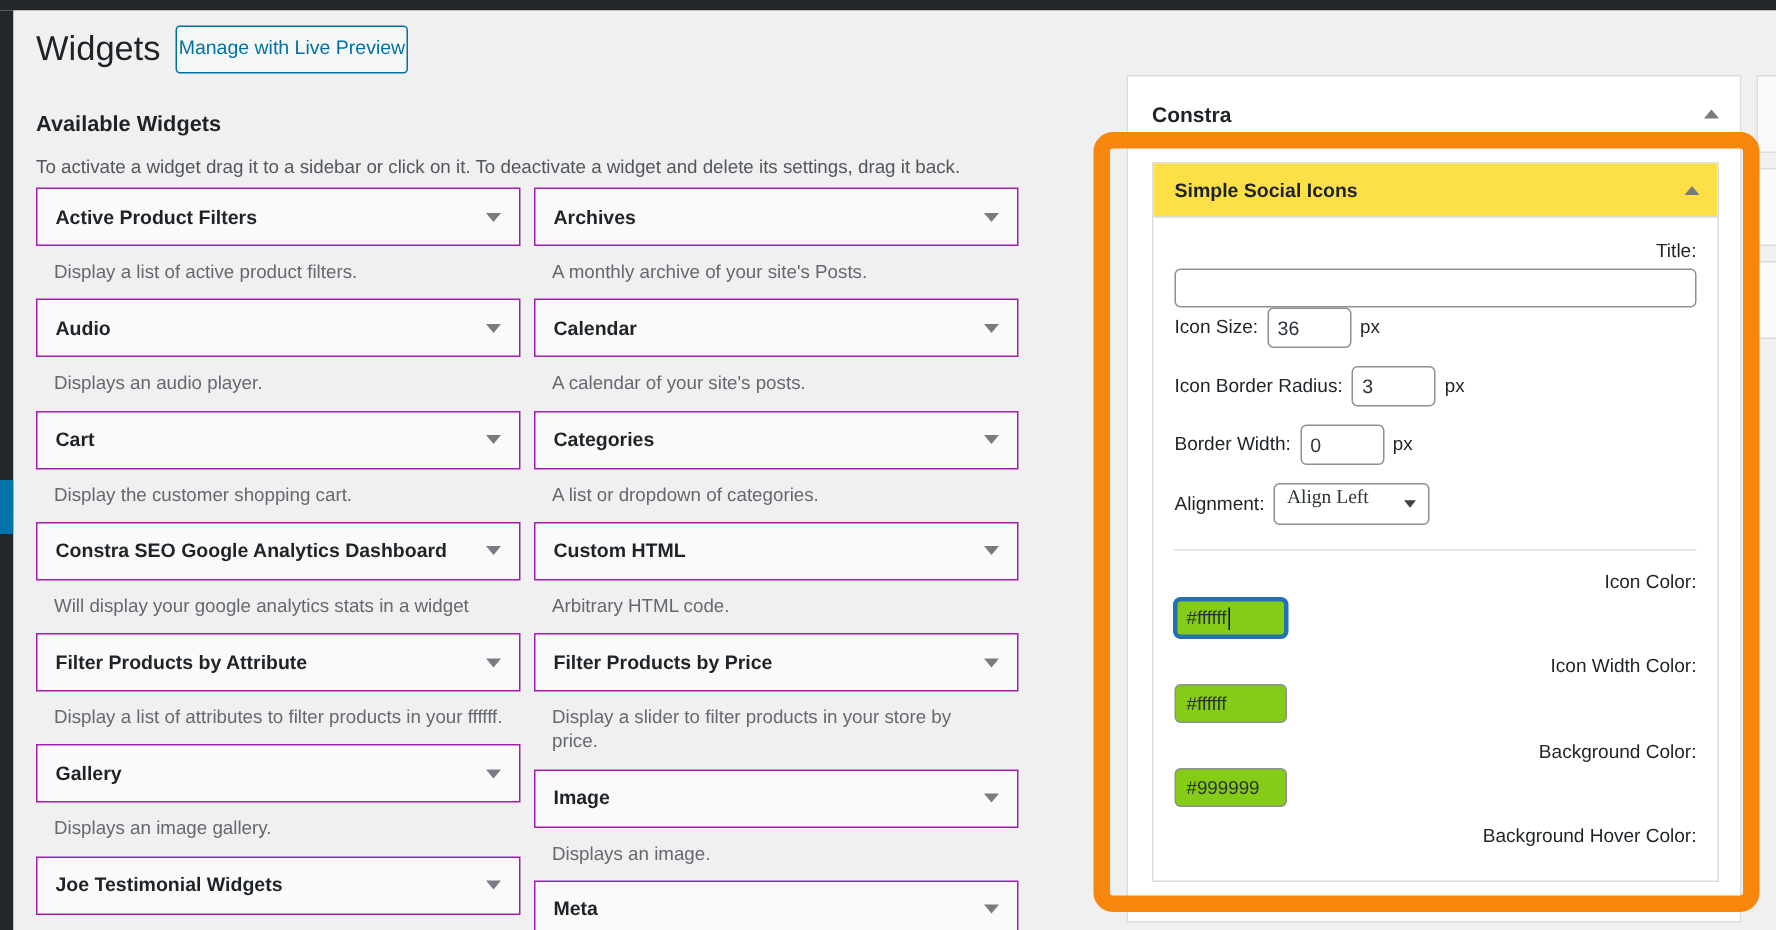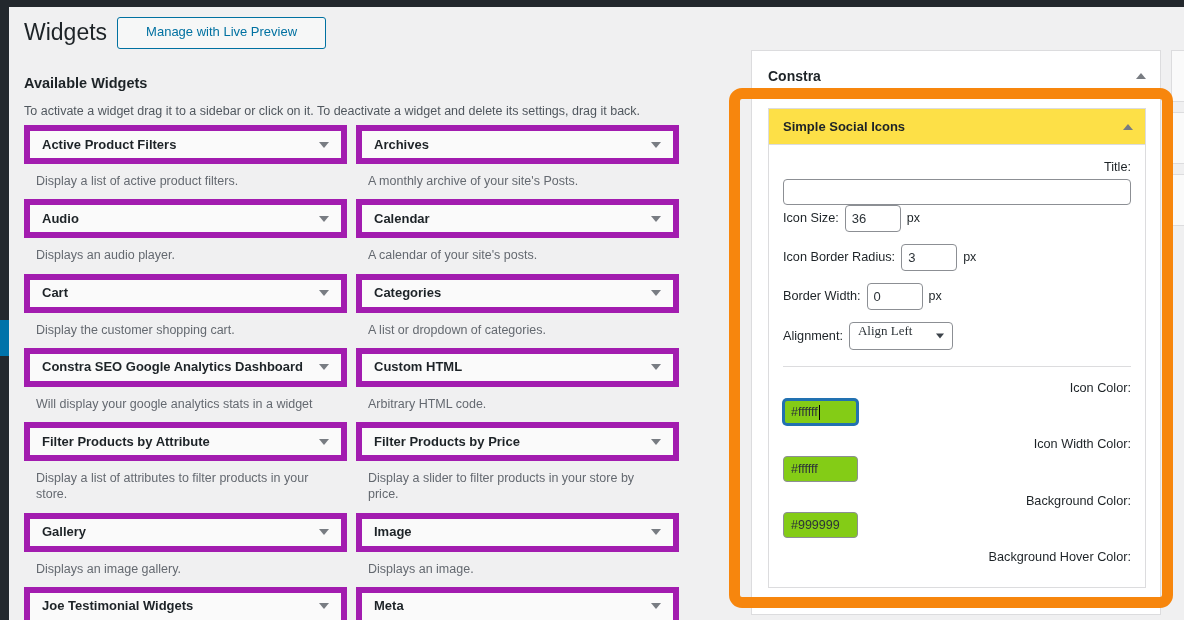--- a/index.html
+++ b/index.html
@@ -49,21 +49,21 @@
   .page-head {
     position: absolute; left: 15px; top: 10px;
     display: flex; align-items: center; gap: 10px;
   }
   .page-title {
     font-size: 23px; font-weight: 400; color: #1d2327;
     line-height: 1.3; margin: 0;
   }
   .live-preview-btn {
     display: inline-block;
-    padding: 4px 28px 5px;
+    padding: 4px 1px 5px;
     font-size: 13px; line-height: 1.6;
     color: #0071a1;
     background: #f6f7f7;
     border: 1px solid #0071a1;
     border-radius: 3px;
     cursor: pointer;
     white-space: nowrap;
   }
 
   .section-title {
@@ -86,21 +86,21 @@
     position: absolute; top: 0;
     width: 323px;
   }
   .widget-col.left  { left: 0; }
   .widget-col.right { left: 332px; }
 
   .widget-item { margin-bottom: 0; }
   .widget-box {
     height: 39px;
     background: #fafafa;
-    border: 6px solid #a21caf;
+    border: 1px solid #a21caf;
     display: flex; align-items: center;
     padding: 0 12px;
     position: relative;
     cursor: move;
   }
   .widget-name {
     font-size: 13px; font-weight: bold; color: #1d2327;
     line-height: 1.2;
   }
   .widget-caret {
@@ -344,21 +344,21 @@
               <span class="widget-name">Constra SEO Google Analytics Dashboard</span>
               <span class="widget-caret"></span>
             </div>
             <div class="widget-desc">Will display your google analytics stats in a widget</div>
           </div>
           <div class="widget-item">
             <div class="widget-box">
               <span class="widget-name">Filter Products by Attribute</span>
               <span class="widget-caret"></span>
             </div>
-            <div class="widget-desc">Display a list of attributes to filter products in your store.</div>
+            <div class="widget-desc">Display a list of attributes to filter products in your ffffff.</div>
           </div>
           <div class="widget-item">
             <div class="widget-box">
               <span class="widget-name">Gallery</span>
               <span class="widget-caret"></span>
             </div>
             <div class="widget-desc">Displays an image gallery.</div>
           </div>
           <div class="widget-item">
             <div class="widget-box">

